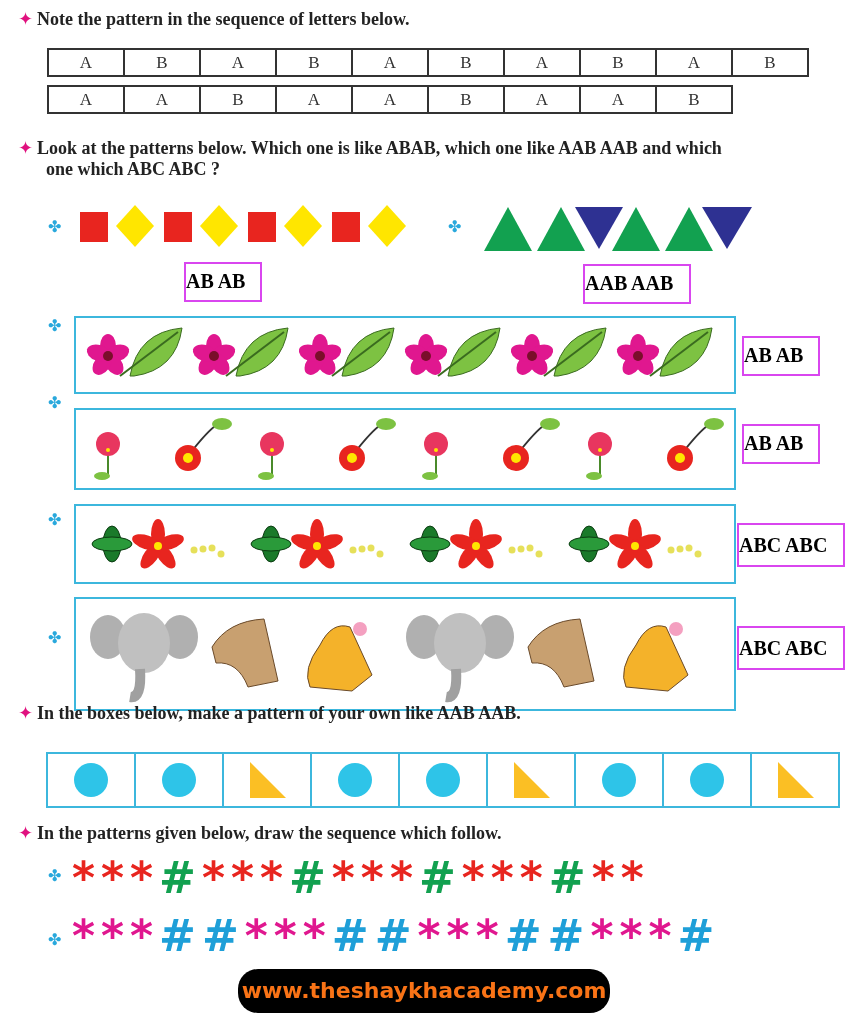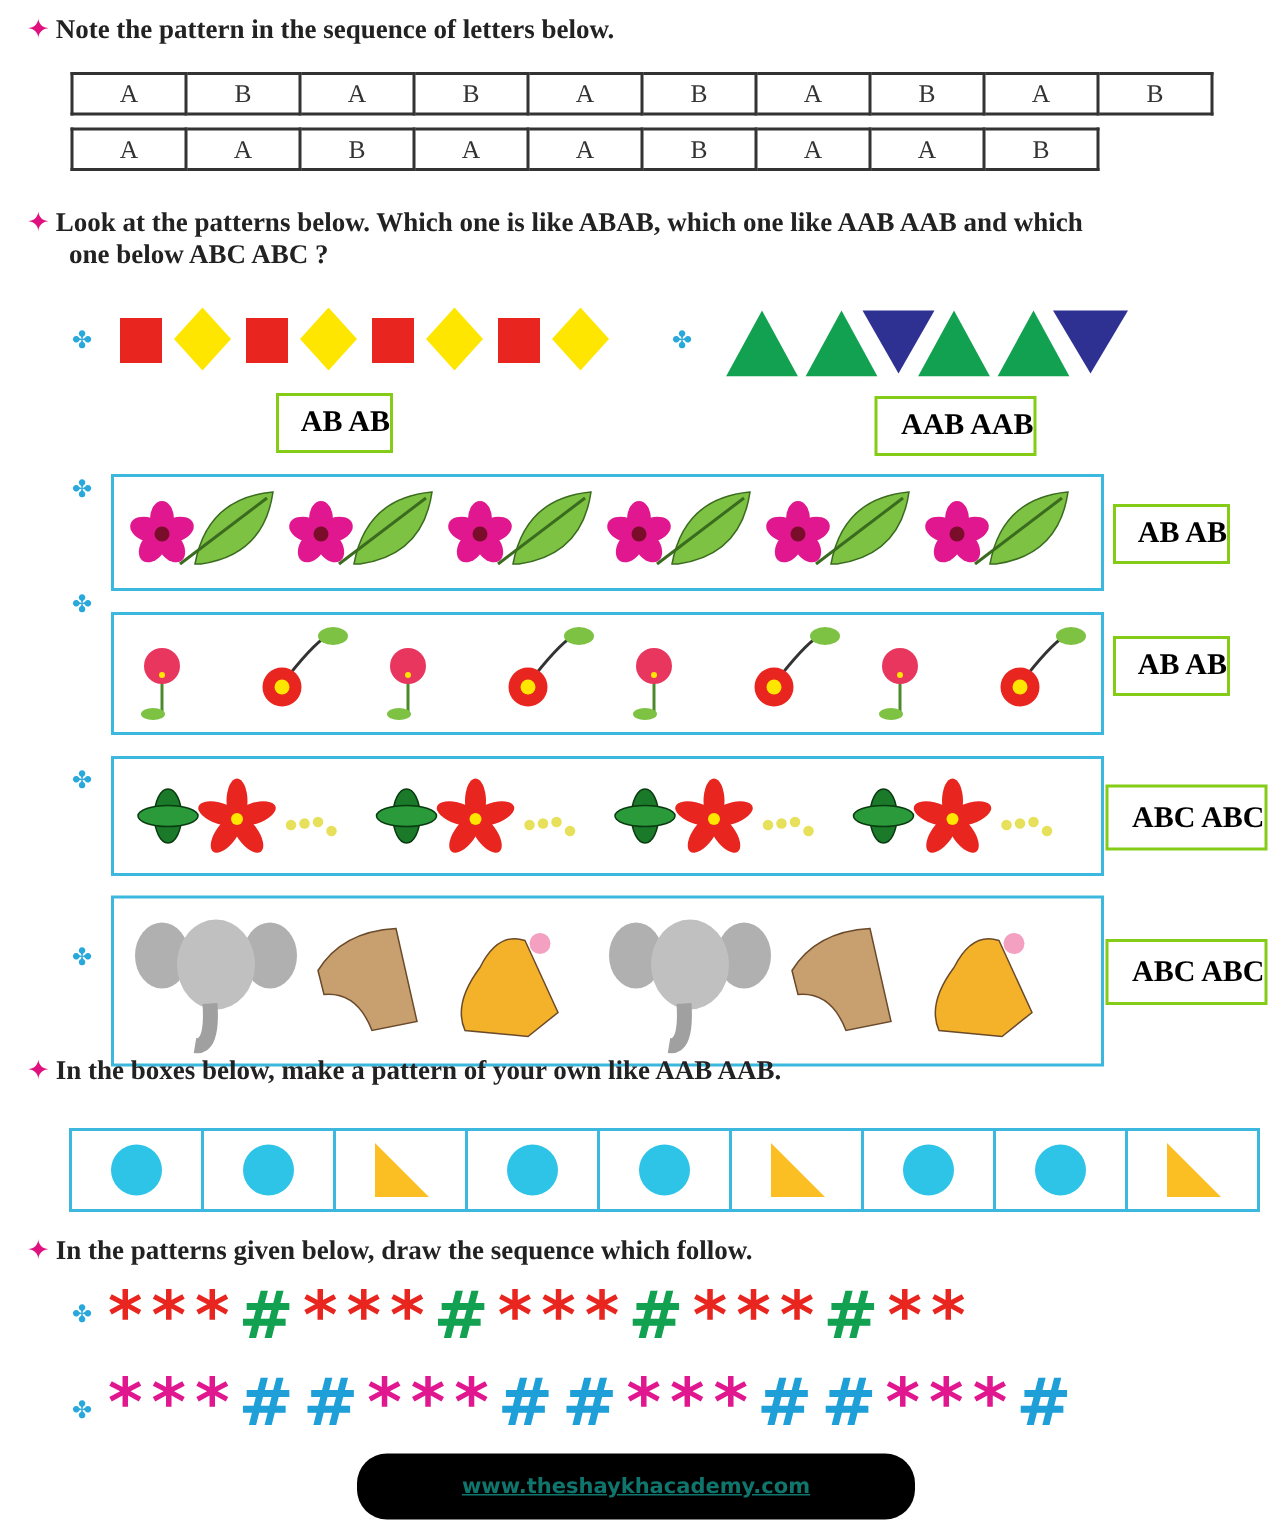--- a/index.html
+++ b/index.html
@@ -2,27 +2,27 @@
 <html><head>
 <meta charset="utf-8">
 <style>
   body{margin:0;background:#fff;width:848px;height:1024px;position:relative;overflow:hidden;font-family:"Liberation Serif",serif;}
   .abs{position:absolute;}
   .q{font-weight:bold;font-size:18px;color:#222;}
   .star4{color:#e0117f;font-size:18px;}
   .clover{color:#29a8dc;font-size:16px;}
   table.seq{border-collapse:collapse;}
   table.seq td{border:2px solid #333;width:74px;height:25px;text-align:center;font-size:17px;color:#333;font-family:"Liberation Serif",serif;padding:0;}
-  .ansbox{border:2px solid #84cc16;font-weight:bold;font-size:20px;text-align:right;line-height:34px;background:#fff;}
+  .ansbox{border:2px solid #d946ef;font-weight:bold;font-size:20px;text-align:left;line-height:34px;background:#fff;}
   .frame{border:2px solid #3cb7dd;}
   .cells{display:flex;border:2px solid #3cb7dd;}
   .cells div{width:86px;height:52px;border-right:2px solid #3cb7dd;display:flex;align-items:center;justify-content:center;}
   .cells div:last-child{border-right:none;}
   .syms{font-size:44px;font-weight:bold;font-family:"DejaVu Sans",sans-serif;letter-spacing:6px;}
-  .pill{background:#000;color:#0f766e;border-radius:20px;font-family:"DejaVu Sans",sans-serif;font-weight:bold;font-size:14px;text-align:center;line-height:44px;text-decoration:underline;}
+  .pill{background:#000;color:#f97316;border-radius:20px;font-family:"DejaVu Sans",sans-serif;font-weight:bold;font-size:22px;text-align:center;line-height:44px;}
 </style>
 </head>
 <body>
 
 <div class="abs" style="left:18px;top:8px;">
   <span class="star4">✦</span>
   <span class="q">Note the pattern in the sequence of letters below.</span>
 </div>
 <table class="seq abs" style="left:47px;top:48px;">
     <tbody>
@@ -52,21 +52,21 @@
         <td>A</td>
         <td>A</td>
         <td>B</td>
       </tr>
     </tbody>
   </table>
 
 <div class="abs" style="left:18px;top:137px;width:820px;">
   <span class="star4">✦</span>
   <span class="q">Look at the patterns below. Which one is like ABAB, which one like AAB AAB and which</span><br>
-  <span class="q" style="margin-left:28px;">one below ABC ABC ?</span>
+  <span class="q" style="margin-left:28px;">one which ABC ABC ?</span>
 </div>
 
 <span class="abs clover" style="left:48px;top:217px;">✤</span>
 <svg class="abs" style="left:78px;top:205px;" width="335" height="42">
   <rect x="2" y="7" width="28" height="30" fill="#e8251f"></rect>
     <polygon points="57,0 76,21 57,42 38,21" fill="#ffe600"></polygon>
   <rect x="86" y="7" width="28" height="30" fill="#e8251f"></rect>
     <polygon points="141,0 160,21 141,42 122,21" fill="#ffe600"></polygon>
   <rect x="170" y="7" width="28" height="30" fill="#e8251f"></rect>
     <polygon points="225,0 244,21 225,42 206,21" fill="#ffe600"></polygon>

